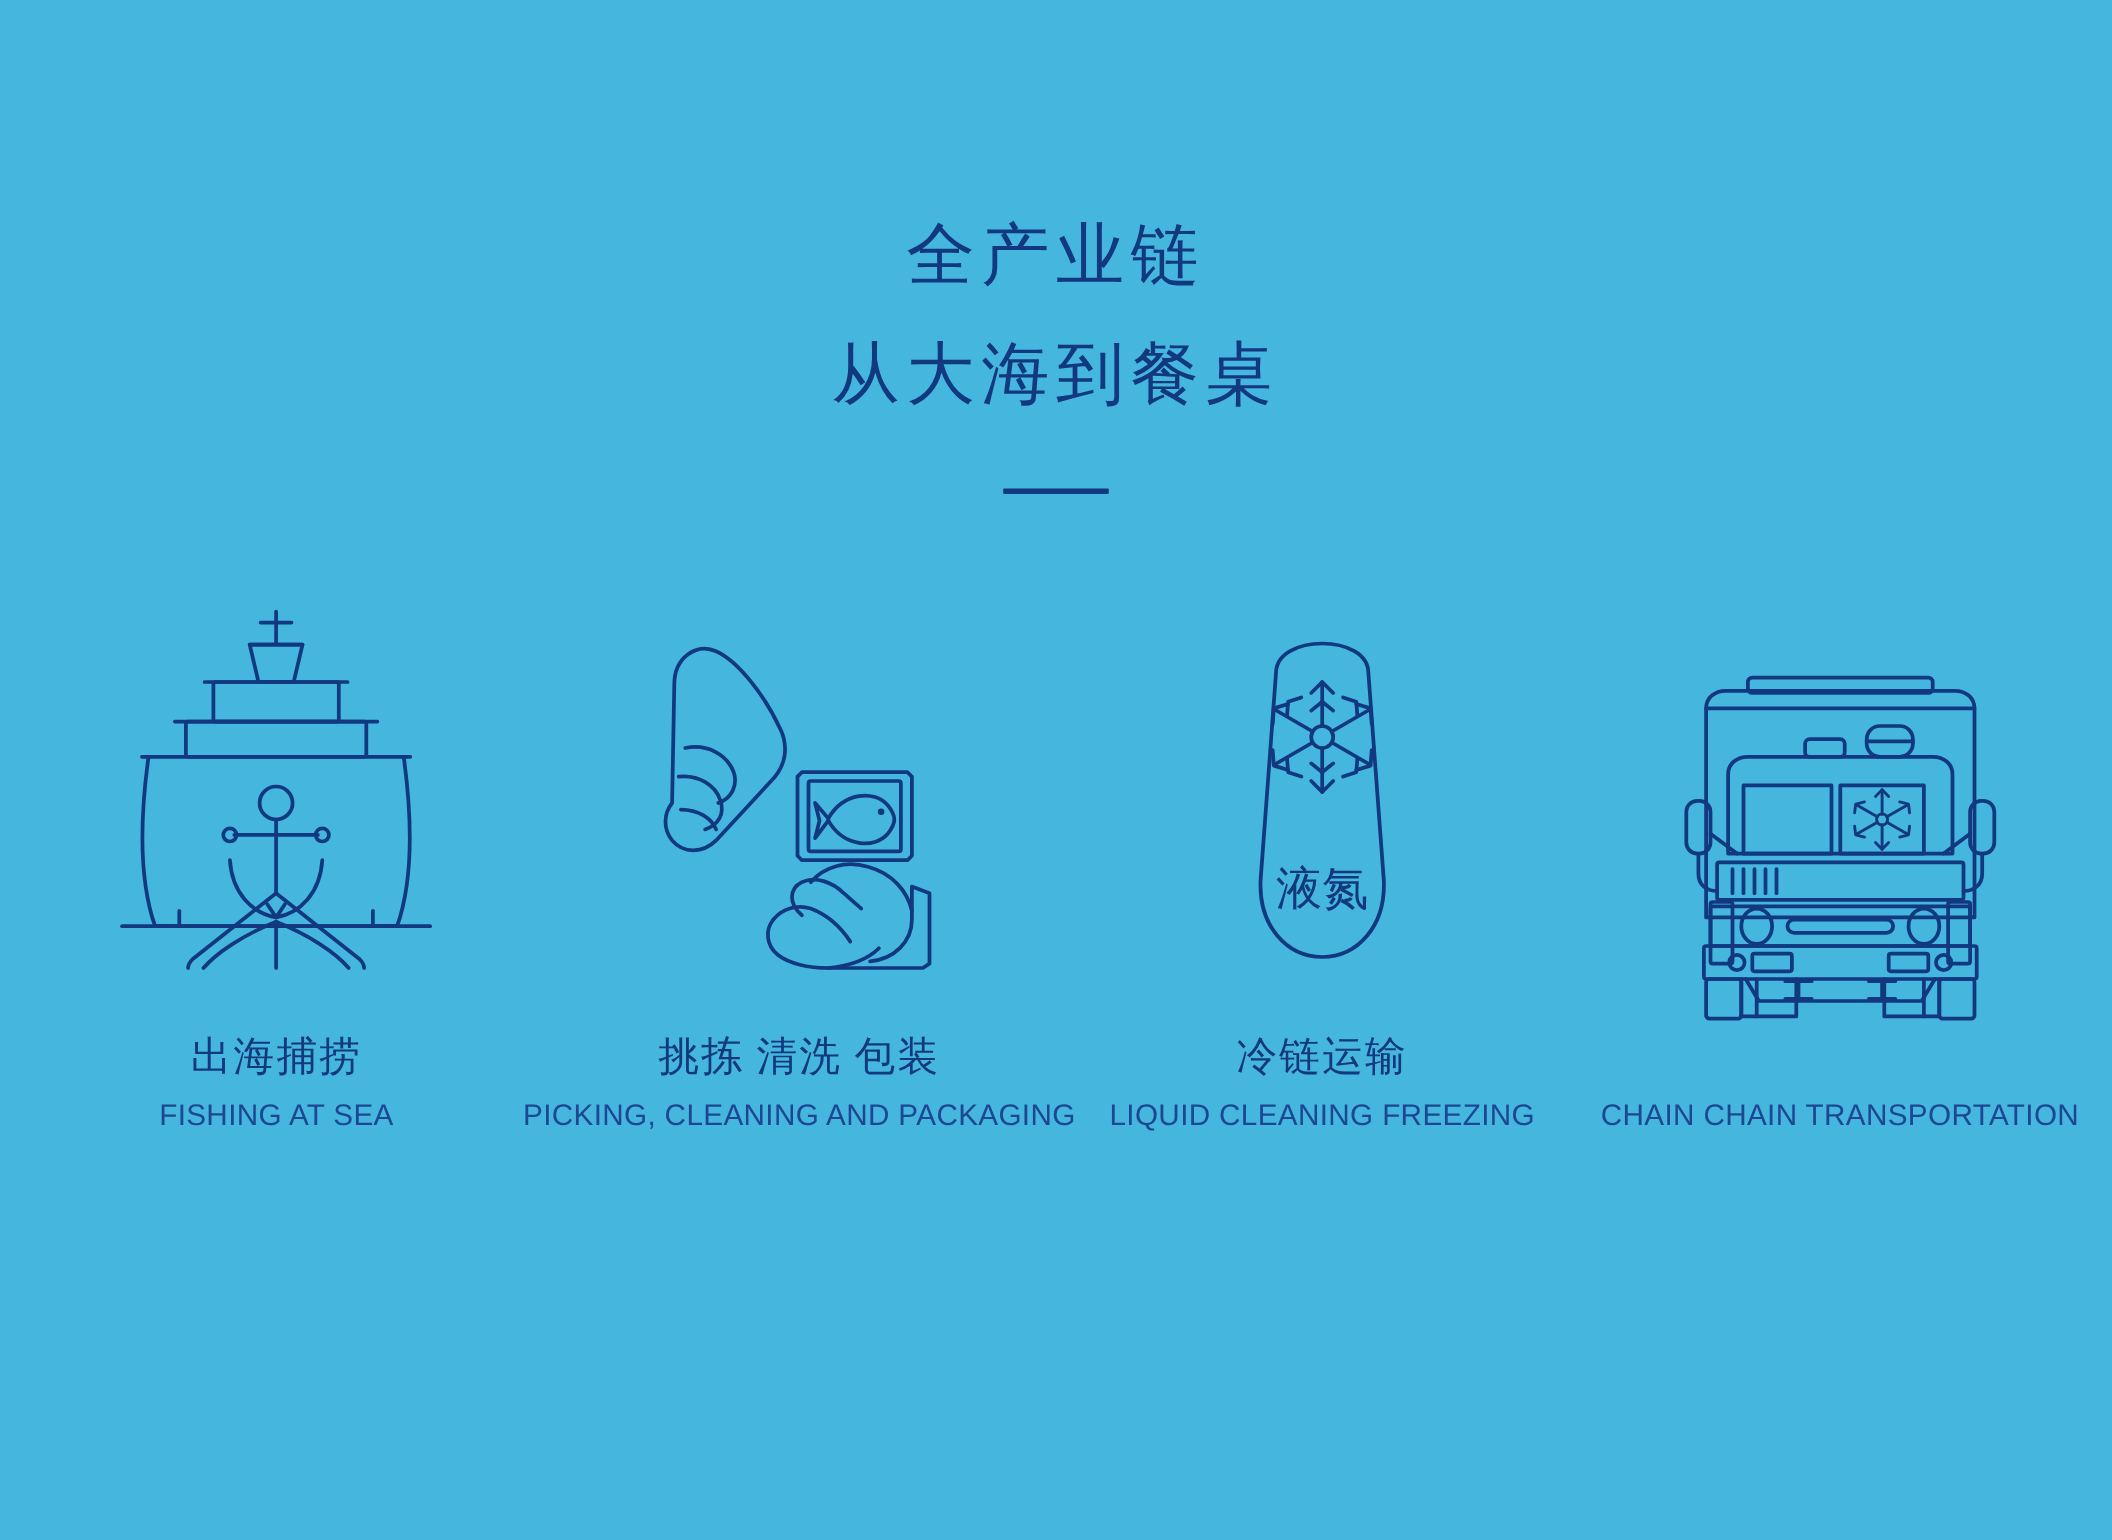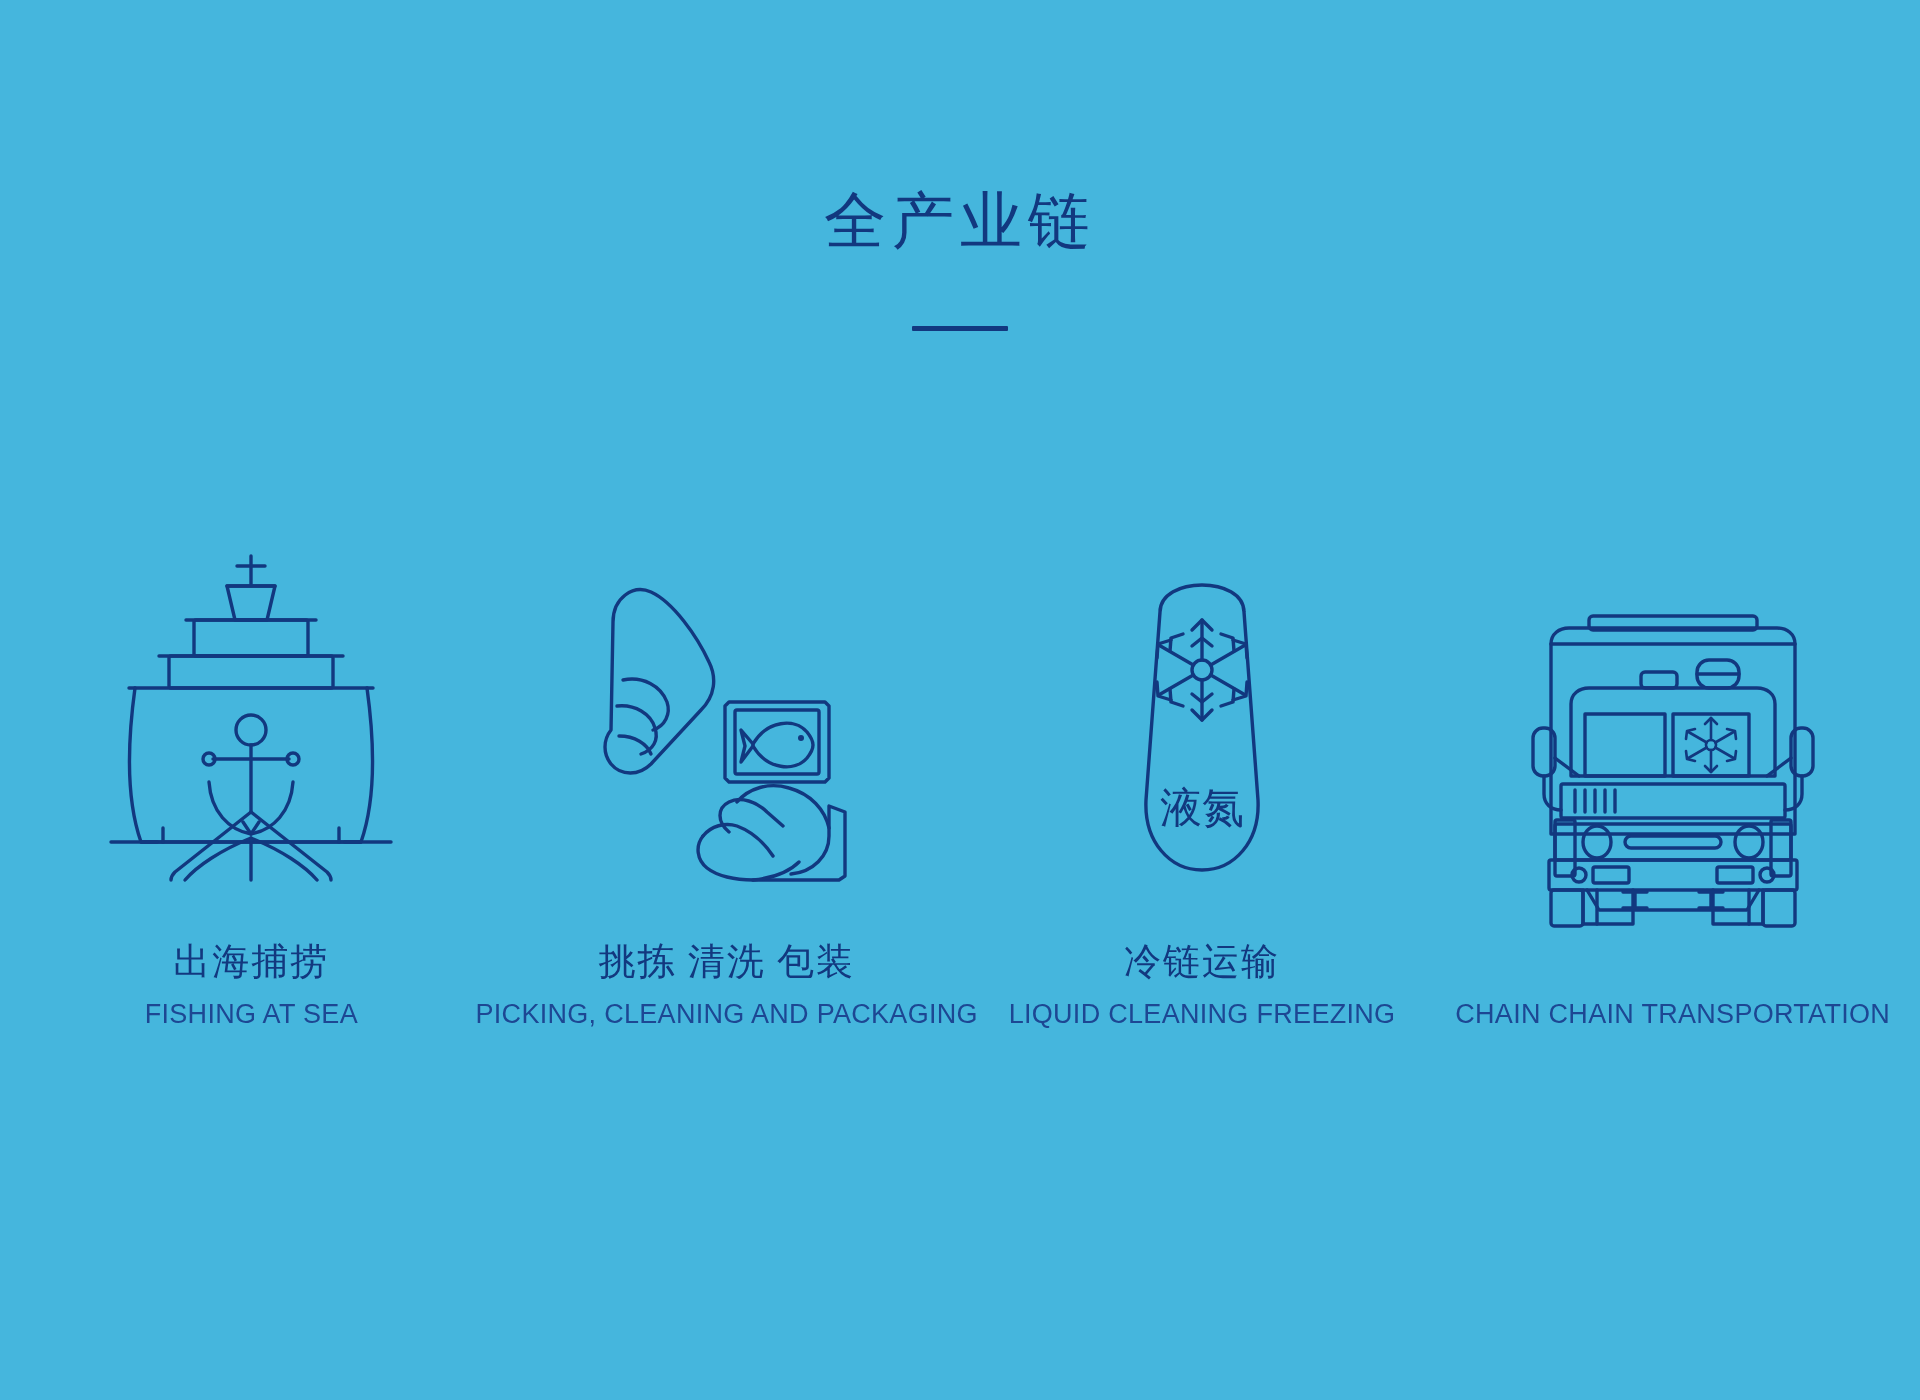--- a/index.html
+++ b/index.html
@@ -20,21 +20,21 @@
     position: relative;
     width: 1920px;
     height: 1400px;
     background: #45b6dd;
     box-sizing: border-box;
   }
 
   
   .heading-block {
     position: absolute;
-    top: 167px;
+    top: 178px;
     left: 0;
     width: 1920px;
     text-align: center;
   }
   .heading-line {
     color: #12387f;
     font-size: 62px;
     line-height: 108px;
     letter-spacing: 6px;
     font-weight: 400;
@@ -109,20 +109,21 @@
   .step-1 { margin-left: 6px; }
   .step-4 { margin-right: 2px; }
 </style>
 </head>
 <body>
 
 <div id="page">
 
   <div class="heading-block">
     <div class="heading-line">全产业链</div>
+    <div class="heading-line">从大海到餐桌</div>
     <div class="heading-rule-wrap">
       <span class="heading-rule"></span>
     </div>
   </div>
 
   <div class="steps">
 
     <div class="step step-1">
       <div class="step-icon">
         <svg width="300" height="330" viewBox="0 0 300 330" fill="none" stroke="#12387f" stroke-width="3.4" stroke-linecap="round" stroke-linejoin="round">

